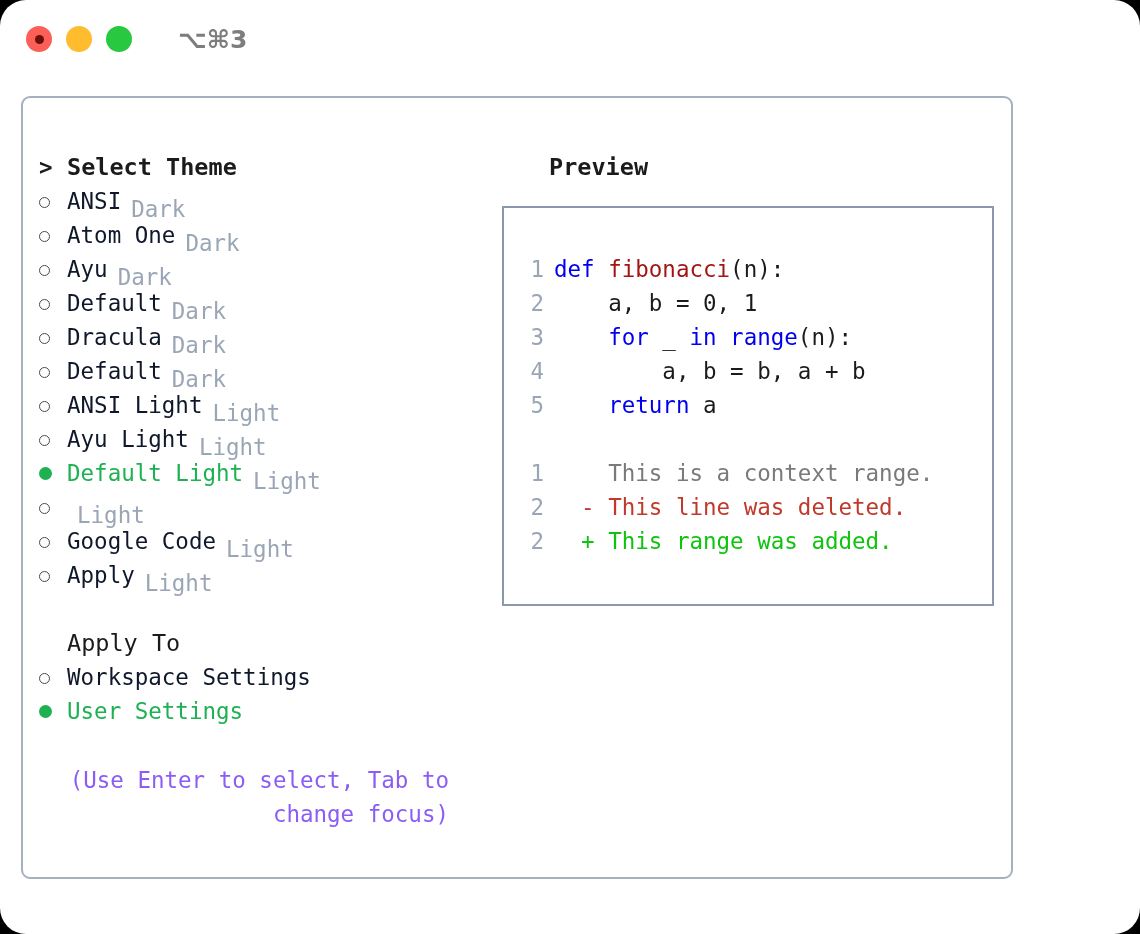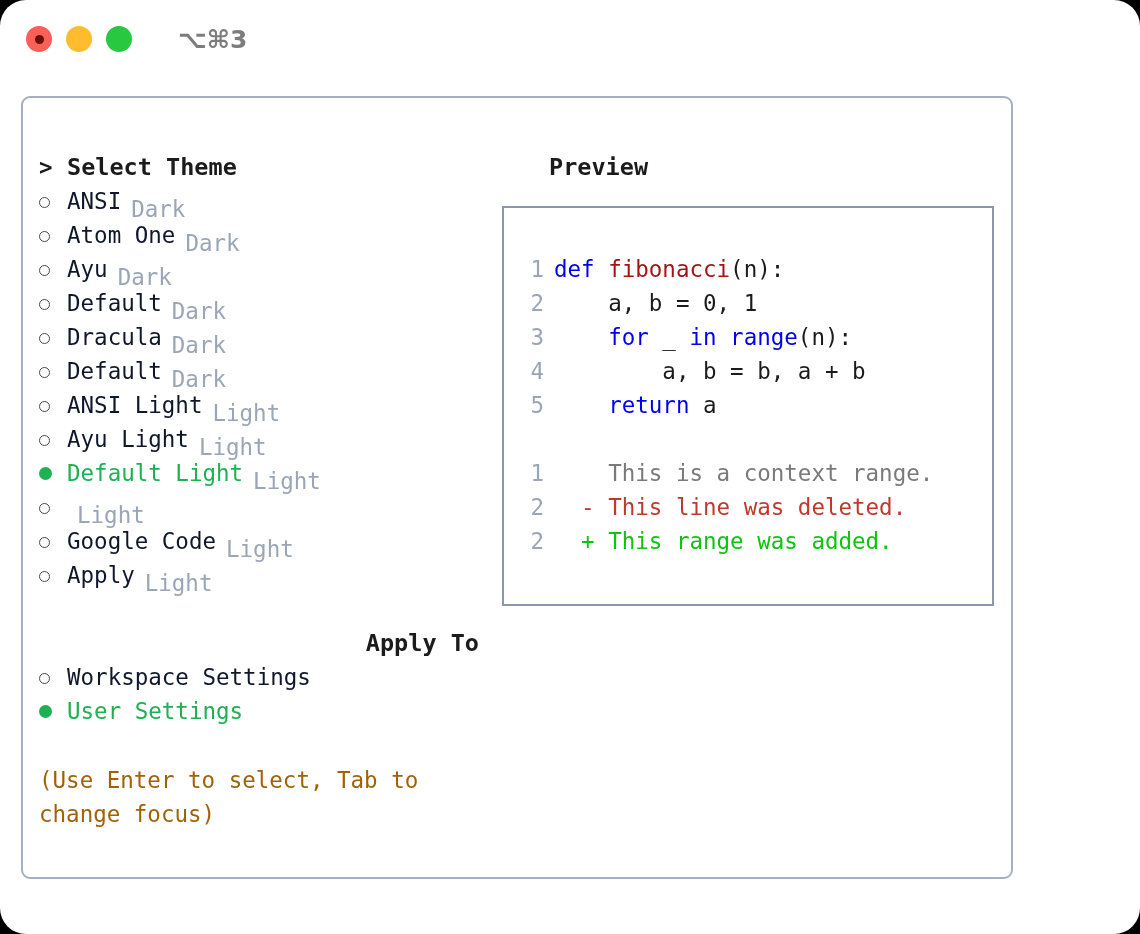--- a/index.html
+++ b/index.html
@@ -121,34 +121,34 @@
     font-size: 23.5px;
   }
   .header-row .marker { font-weight: bold; color: #1b1b1b; }
   .label       { color: #0f172a; }
   .label-sel   { color: #1eb152; }
   .tag         { color: #9aa5b5; margin-left: 10px; margin-top: 16px; }
 
   .spacer-row  { height: 34px; }
 
   .apply-header {
-    font-weight: bold;
+    font-weight: normal;
     color: #1b1b1b;
     font-size: 23.5px;
-    justify-content: flex-end;
   }
 
   .hint {
     position: absolute;
     left: 16px;
     top: 665px;
     width: 410px;
-    color: #a16207;
-    font-size: 22.5px;
-    line-height: 34px;
+    color: #8b5cf6;
+    font-size: 22.5px;
+    line-height: 34px;
+    text-align: right;
   }
 
   
   .right-col {
     position: absolute;
     left: 479px;
     top: 52px;
     width: 490px;
   }
   .preview-title {

